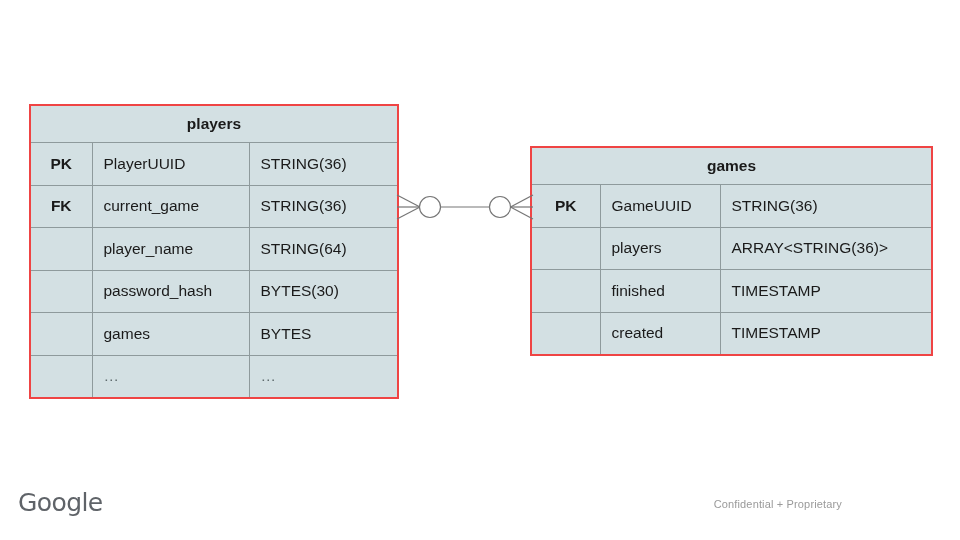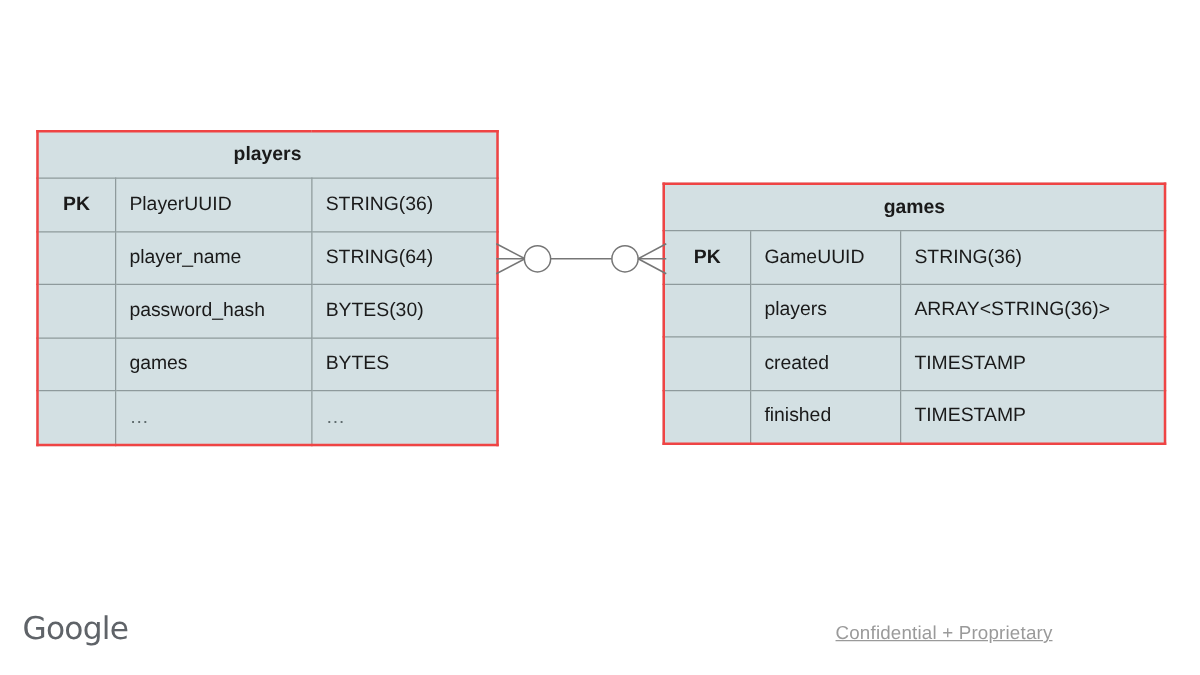--- a/index.html
+++ b/index.html
@@ -103,24 +103,23 @@
     top: 6px;
     font-size: 25px;
     color: #5f6368;
     letter-spacing: -0.6px;
     font-family: "DejaVu Sans", sans-serif;
   }
   #confidential-note {
     position: absolute;
     right: 26px;
     top: 16px;
-    font-size: 15px;
+    font-size: 11px;
     color: #9a9a9a;
     letter-spacing: 0.15px;
-    text-decoration: underline;
   }
 </style>
 </head>
 <body>
 
 <div class="slide">
 
   <table class="entity" id="entity-players">
     <colgroup>
       <col class="c-key">
@@ -130,20 +129,25 @@
     <tbody>
       <tr>
         <td class="title" colspan="3">players</td>
       </tr>
       <tr>
         <td class="key">PK</td>
         <td class="bold">PlayerUUID</td>
         <td class="bold">STRING(36)</td>
       </tr>
       <tr>
+        <td class="key">FK</td>
+        <td>current_game</td>
+        <td>STRING(36)</td>
+      </tr>
+      <tr>
         <td class="key"></td>
         <td>player_name</td>
         <td>STRING(64)</td>
       </tr>
       <tr>
         <td class="key"></td>
         <td>password_hash</td>
         <td>BYTES(30)</td>
       </tr>
       <tr>
@@ -174,26 +178,26 @@
         <td class="bold">GameUUID</td>
         <td class="bold">STRING(36)</td>
       </tr>
       <tr>
         <td class="key"></td>
         <td>players</td>
         <td>ARRAY&lt;STRING(36)&gt;</td>
       </tr>
       <tr>
         <td class="key"></td>
+        <td>finished</td>
+        <td>TIMESTAMP</td>
+      </tr>
+      <tr>
+        <td class="key"></td>
         <td>created</td>
-        <td>TIMESTAMP</td>
-      </tr>
-      <tr>
-        <td class="key"></td>
-        <td>finished</td>
         <td>TIMESTAMP</td>
       </tr>
     </tbody>
   </table>
 
   <svg id="relationship-connector" viewBox="0 0 150 50">
     <g stroke="#767676" stroke-width="1.2" fill="none" shape-rendering="geometricPrecision">
 
       <line x1="7" y1="25" x2="30" y2="25"></line>
       <line x1="7" y1="13" x2="30" y2="25"></line>

